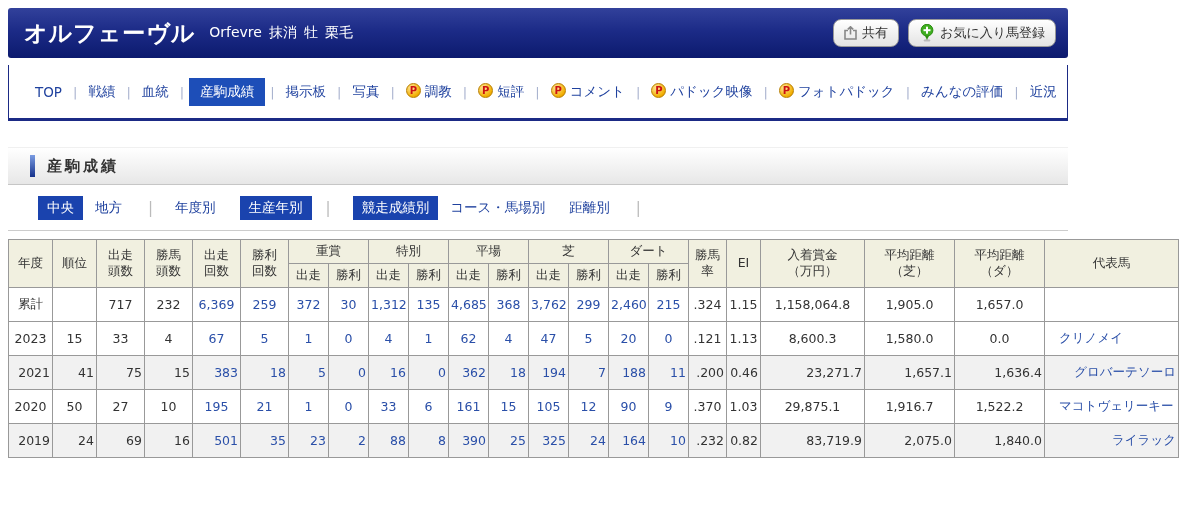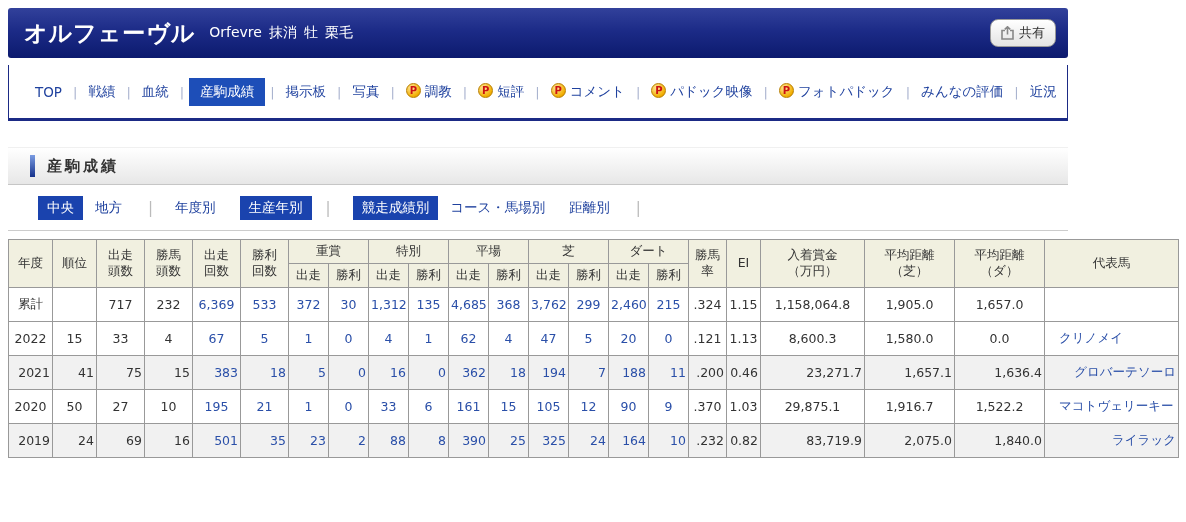--- a/index.html
+++ b/index.html
@@ -105,20 +105,32 @@
     </span>
     <span class="bar-buttons">
       <button class="bar-btn">
         <span style="display:inline-flex;">
           <svg width="13" height="14" viewBox="0 0 13 14">
             <path d="M4 4.5 H1 V13 H12 V4.5 H9" fill="none" stroke="#888" stroke-width="1.6"></path>
             <path d="M6.5 8.5 V1.2 M3.8 3.4 L6.5 0.8 L9.2 3.4" fill="none" stroke="#888" stroke-width="1.6"></path>
           </svg>
         </span>
         <span>共有</span>
+      </button>
+      <button class="bar-btn">
+        <span style="display:inline-flex;">
+          <svg width="16" height="18" viewBox="0 0 16 18">
+            <ellipse cx="8" cy="16.4" rx="3.4" ry="1.2" fill="#bbb"></ellipse>
+            <path d="M8 16 L5.4 10.5 L10.6 10.5 Z" fill="#2f8f12"></path>
+            <circle cx="8" cy="6.2" r="5.9" fill="#3fae1f" stroke="#2c8c12"></circle>
+            <rect x="7" y="2.7" width="2" height="7" fill="#fff"></rect>
+            <rect x="4.5" y="5.2" width="7" height="2" fill="#fff"></rect>
+          </svg>
+        </span>
+        <span>お気に入り馬登録</span>
       </button>
     </span>
   </div>
 
   <div class="main-nav">
       <a class="nav-item">
         <span>TOP</span>
       </a>
       <span class="nav-sep">|</span>
       <a class="nav-item">
@@ -260,40 +272,40 @@
           <th>勝利</th>
         </tr>
       </thead>
     <tbody>
         <tr>
           <td>累計</td>
           <td></td>
           <td>717</td>
           <td>232</td>
           <td><a>6,369</a></td>
-          <td><a>533</a></td>
+          <td><a>259</a></td>
           <td><a>372</a></td>
           <td><a>30</a></td>
           <td><a>1,312</a></td>
           <td><a>135</a></td>
           <td><a>4,685</a></td>
           <td><a>368</a></td>
           <td><a>3,762</a></td>
           <td><a>299</a></td>
           <td><a>2,460</a></td>
           <td><a>215</a></td>
           <td>.324</td>
           <td>1.15</td>
           <td>1,158,064.8</td>
           <td>1,905.0</td>
           <td>1,657.0</td>
           <td class="rep"></td>
         </tr>
         <tr>
-          <td>2022</td>
+          <td>2023</td>
           <td>15</td>
           <td>33</td>
           <td>4</td>
           <td><a>67</a></td>
           <td><a>5</a></td>
           <td><a>1</a></td>
           <td><a>0</a></td>
           <td><a>4</a></td>
           <td><a>1</a></td>
           <td><a>62</a></td>

